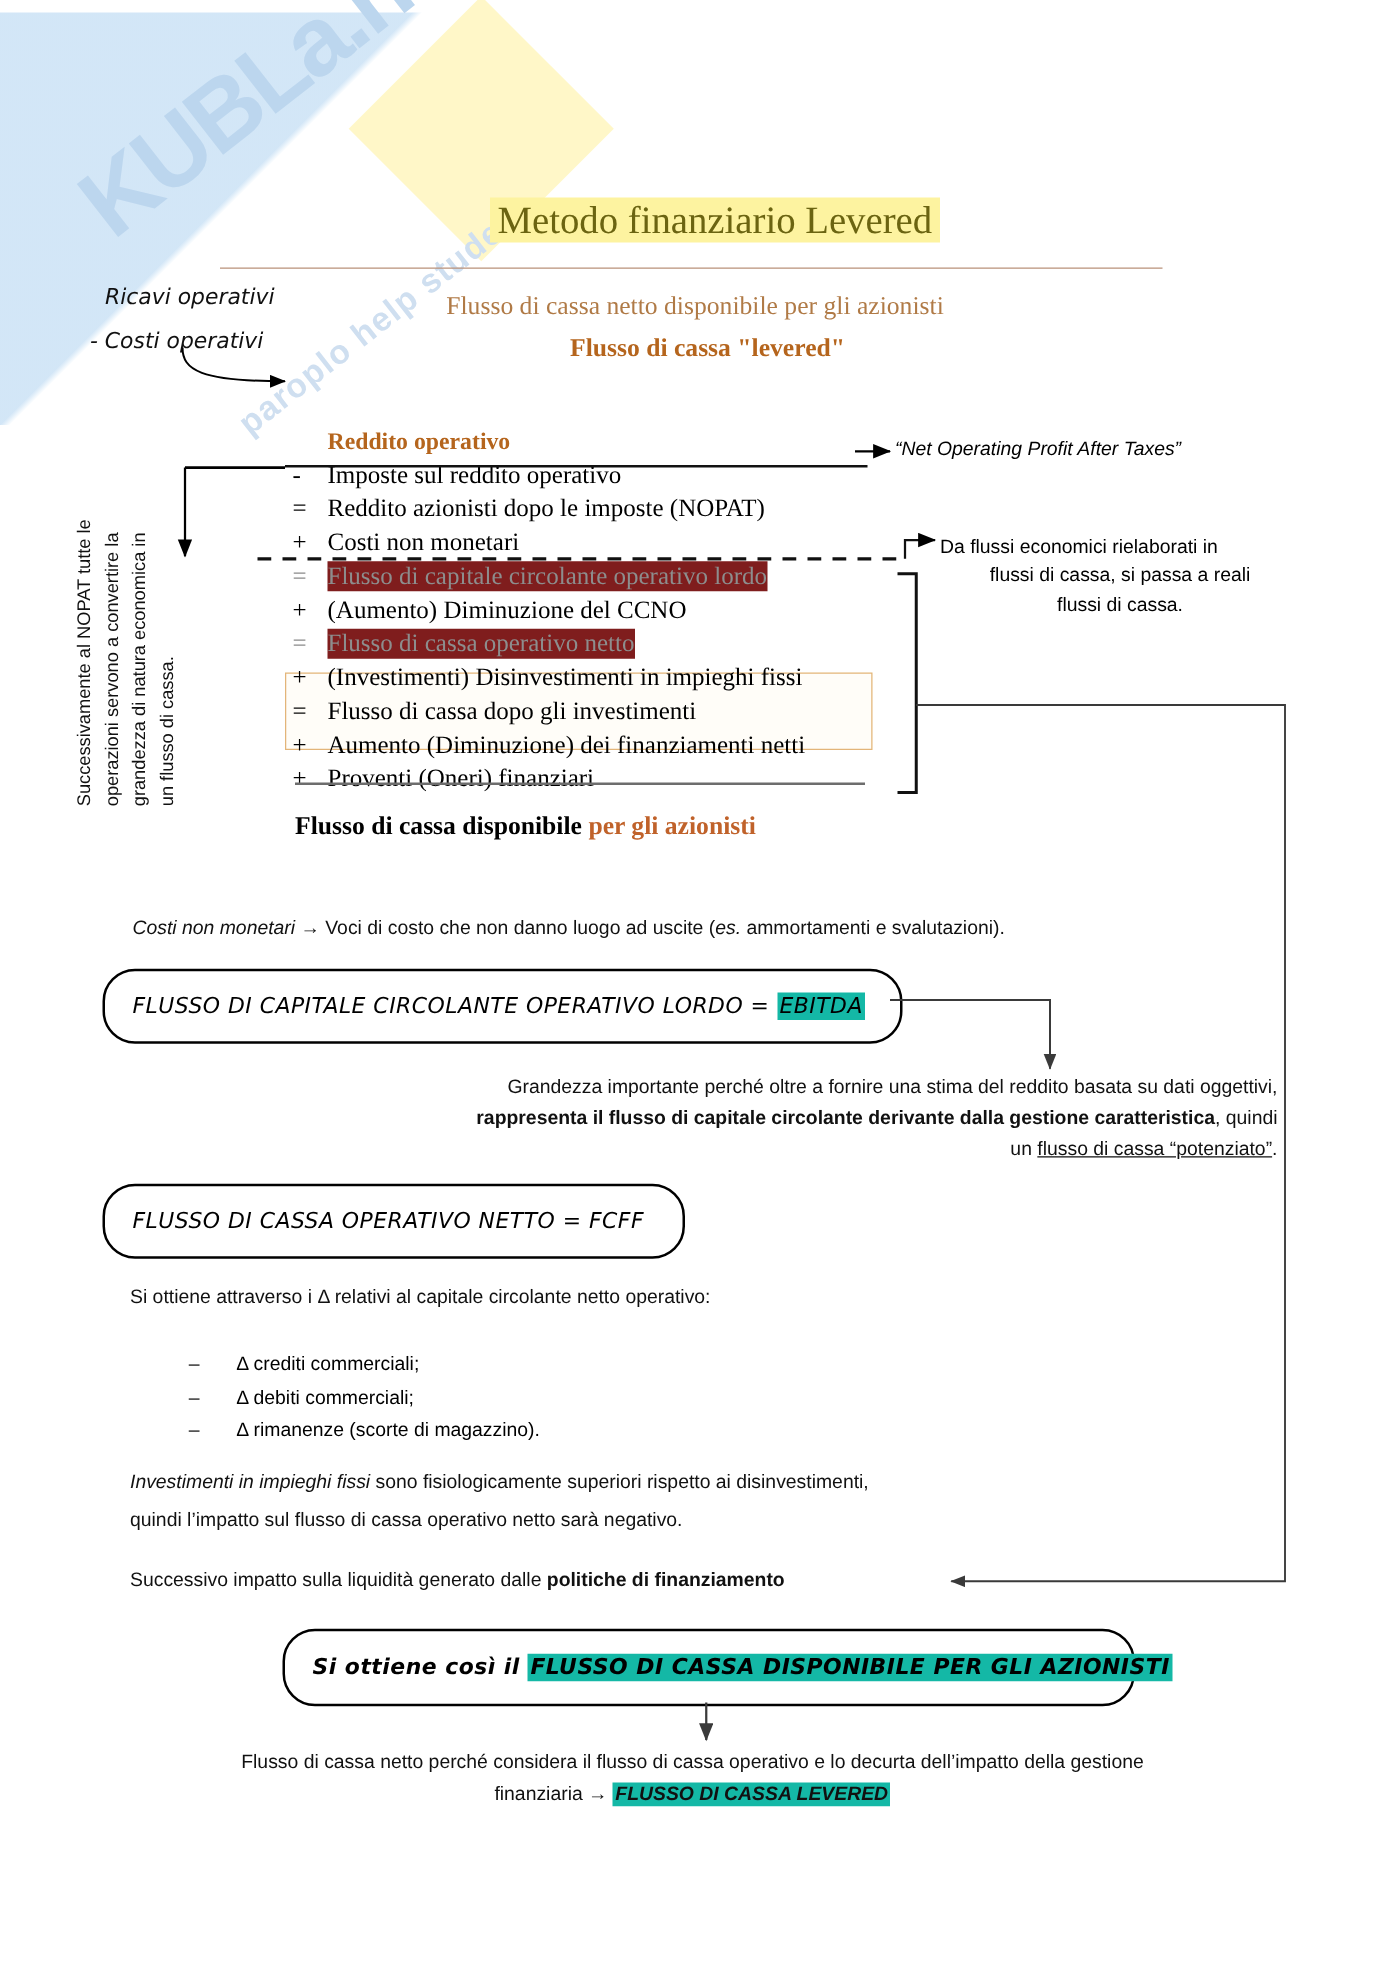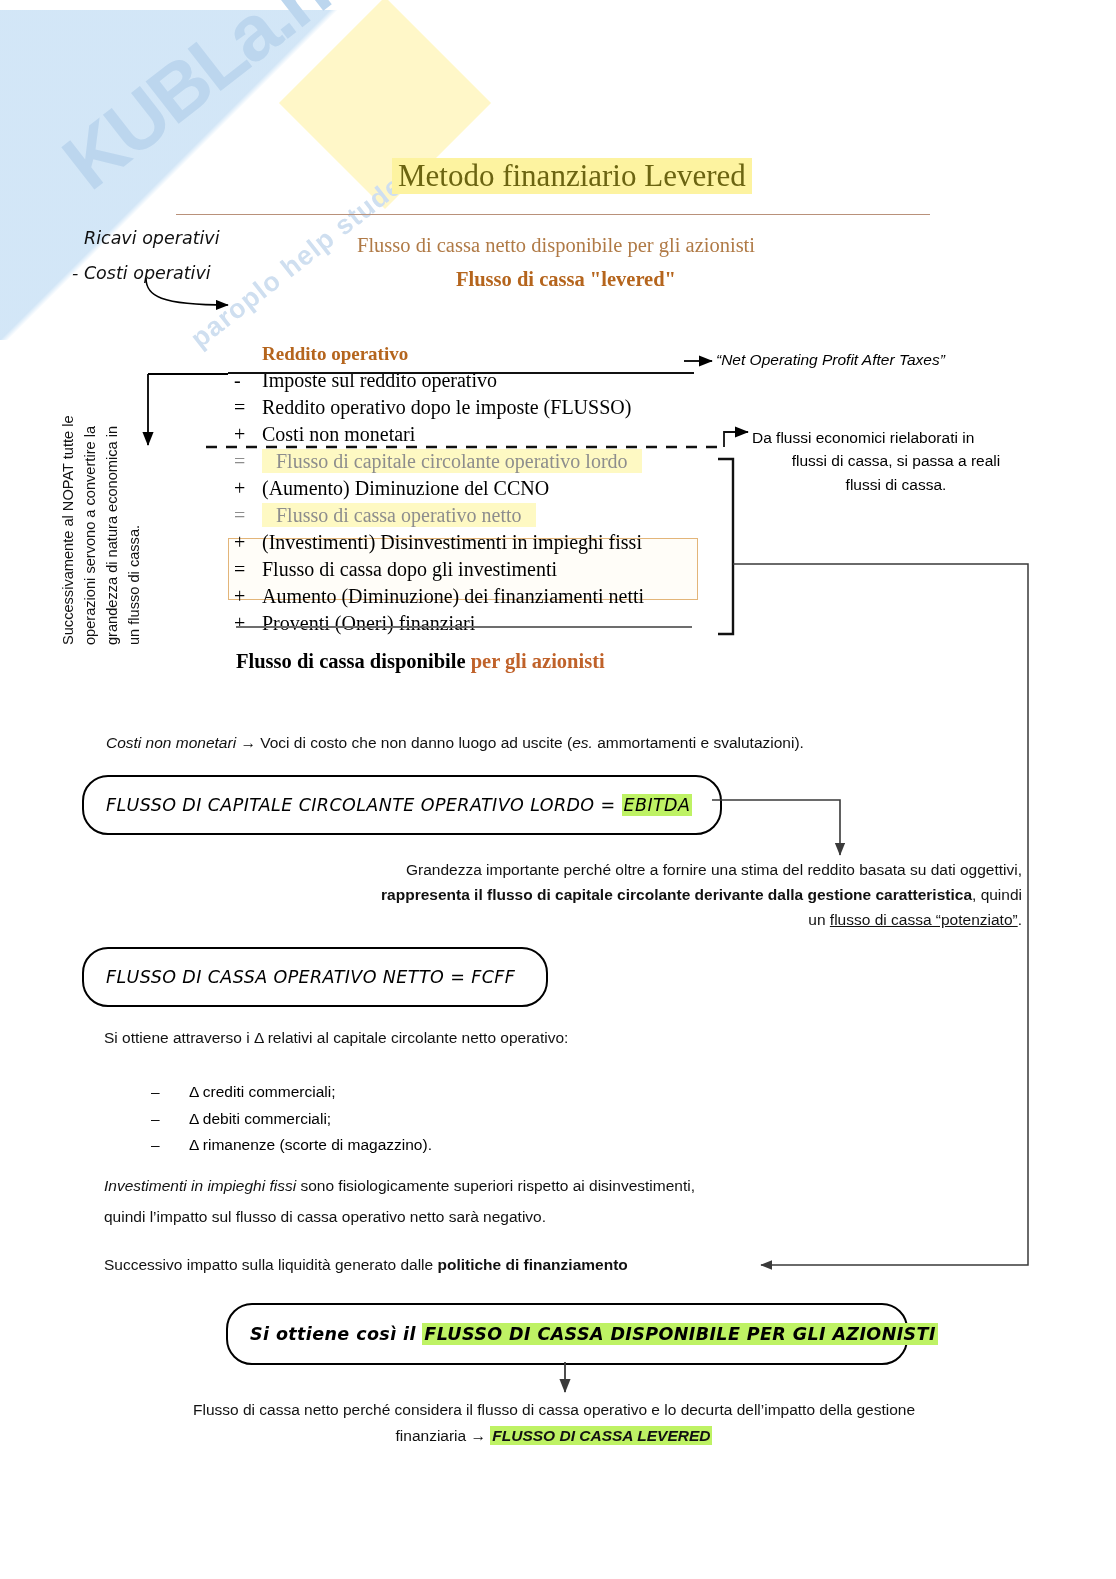--- a/index.html
+++ b/index.html
@@ -50,21 +50,21 @@
   
   .sub1{position:absolute;left:357px;top:234px;font-family:"Liberation Serif",serif;font-size:20.5px;color:#b07a46;white-space:nowrap;}
   .sub2{position:absolute;left:456px;top:268px;font-family:"Liberation Serif",serif;font-size:20.5px;color:#b5651d;font-weight:bold;white-space:nowrap;}
 
   
   .flist{position:absolute;left:234px;top:292px;width:500px;font-family:"Liberation Serif",serif;font-size:20px;}
   .frow{position:relative;height:27px;line-height:27px;white-space:nowrap;}
   .fop{display:inline-block;width:28px;}
   .frow.head{color:#b5651d;font-weight:bold;font-size:19px;margin-top:48px;}
   .frow.gray{color:#8d8d8d;}
-  .frow.gray .ftxt{background:#fef9c3;padding:1px 14px;}
+  .frow.gray .ftxt{background:#7f1d1d;padding:1px 0;}
   .frow.dashed .ftxt{white-space:nowrap;}
 
   .box-orange{
     position:absolute;left:228px;top:538px;width:468px;height:60px;
     border:1.4px solid #e3b579;background:#fffdf8;
   }
   .rule-bottom{position:absolute;left:236px;top:626px;width:456px;height:0;border-top:2.2px solid #6d6d6d;}
   .rule-nopat{position:absolute;left:228px;top:372px;width:466px;height:0;border-top:2.2px solid #111;}
 
   .result{
@@ -101,21 +101,21 @@
   ul.dlist li{position:relative;padding-left:42px;}
   ul.dlist li:before{content:"–";position:absolute;left:4px;color:#111;}
 
   
   .rbox{
     position:absolute;border:2.4px solid #000;border-radius:26px;
     background:#fff;display:flex;align-items:center;
     font-family:"DejaVu Sans",sans-serif;font-style:italic;
   }
   .rbox .inner{padding:0 22px;white-space:nowrap;letter-spacing:.4px;}
-  .hl{background:#bef264;padding:1px 2px;}
+  .hl{background:#14b8a6;padding:1px 2px;}
 
   .box-ebitda{left:82px;top:775px;width:636px;height:56px;font-size:17.5px;}
   .box-fcff{left:82px;top:947px;width:462px;height:56px;font-size:17.5px;}
   .box-azion{left:226px;top:1303px;width:678px;height:58px;font-size:17.5px;font-weight:bold;}
 
   
   svg.ov{position:absolute;left:0;top:0;width:1116px;height:1579px;pointer-events:none;}
 </style>
 </head>
 <body>
@@ -146,21 +146,21 @@
   <div class="box-orange"></div>
 
   <div class="flist">
     <div class="frow head">
       <span class="fop"></span><span class="ftxt">Reddito operativo</span>
     </div>
     <div class="frow">
       <span class="fop">-</span><span class="ftxt">Imposte sul reddito operativo</span>
     </div>
     <div class="frow">
-      <span class="fop">=</span><span class="ftxt">Reddito operativo dopo le imposte (FLUSSO)</span>
+      <span class="fop">=</span><span class="ftxt">Reddito azionisti dopo le imposte (NOPAT)</span>
     </div>
     <div class="frow">
       <span class="fop">+</span><span class="ftxt">Costi non monetari</span>
     </div>
     <div class="frow gray">
       <span class="fop">=</span><span class="ftxt">Flusso di capitale circolante operativo lordo</span>
     </div>
     <div class="frow dashed">
       <span class="fop">+</span><span class="ftxt">(Aumento) Diminuzione del CCNO</span>
     </div>

